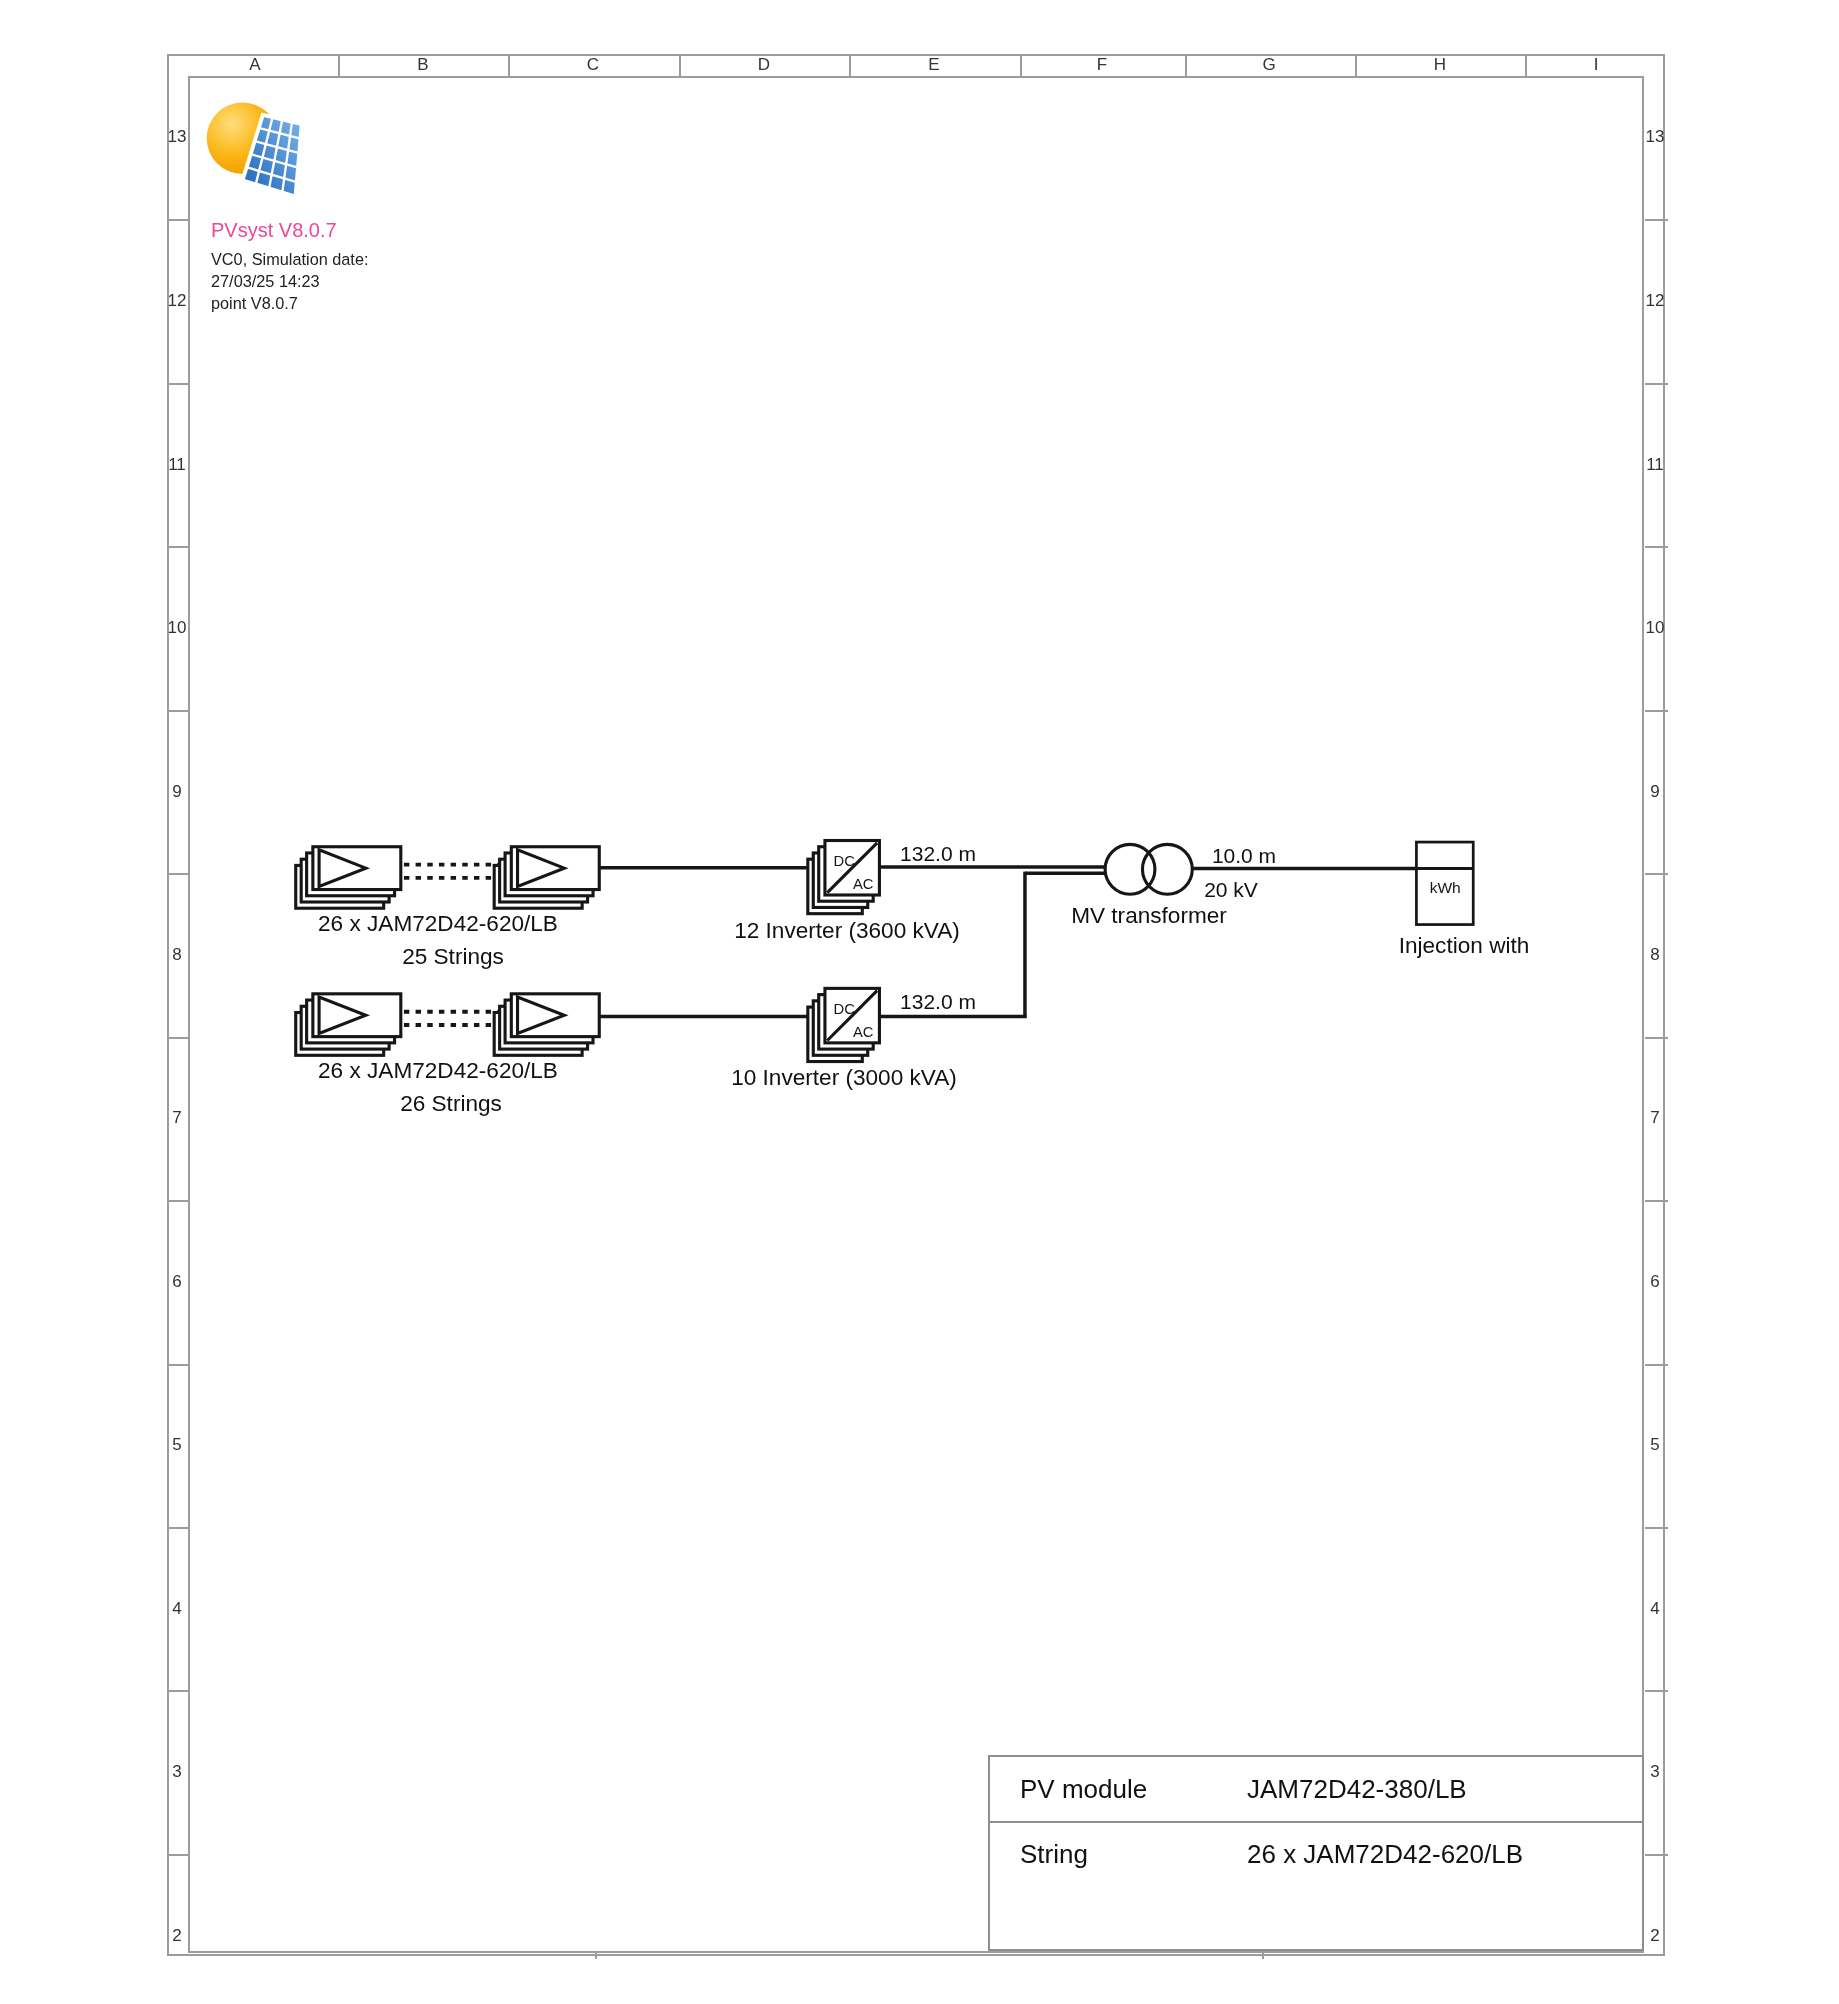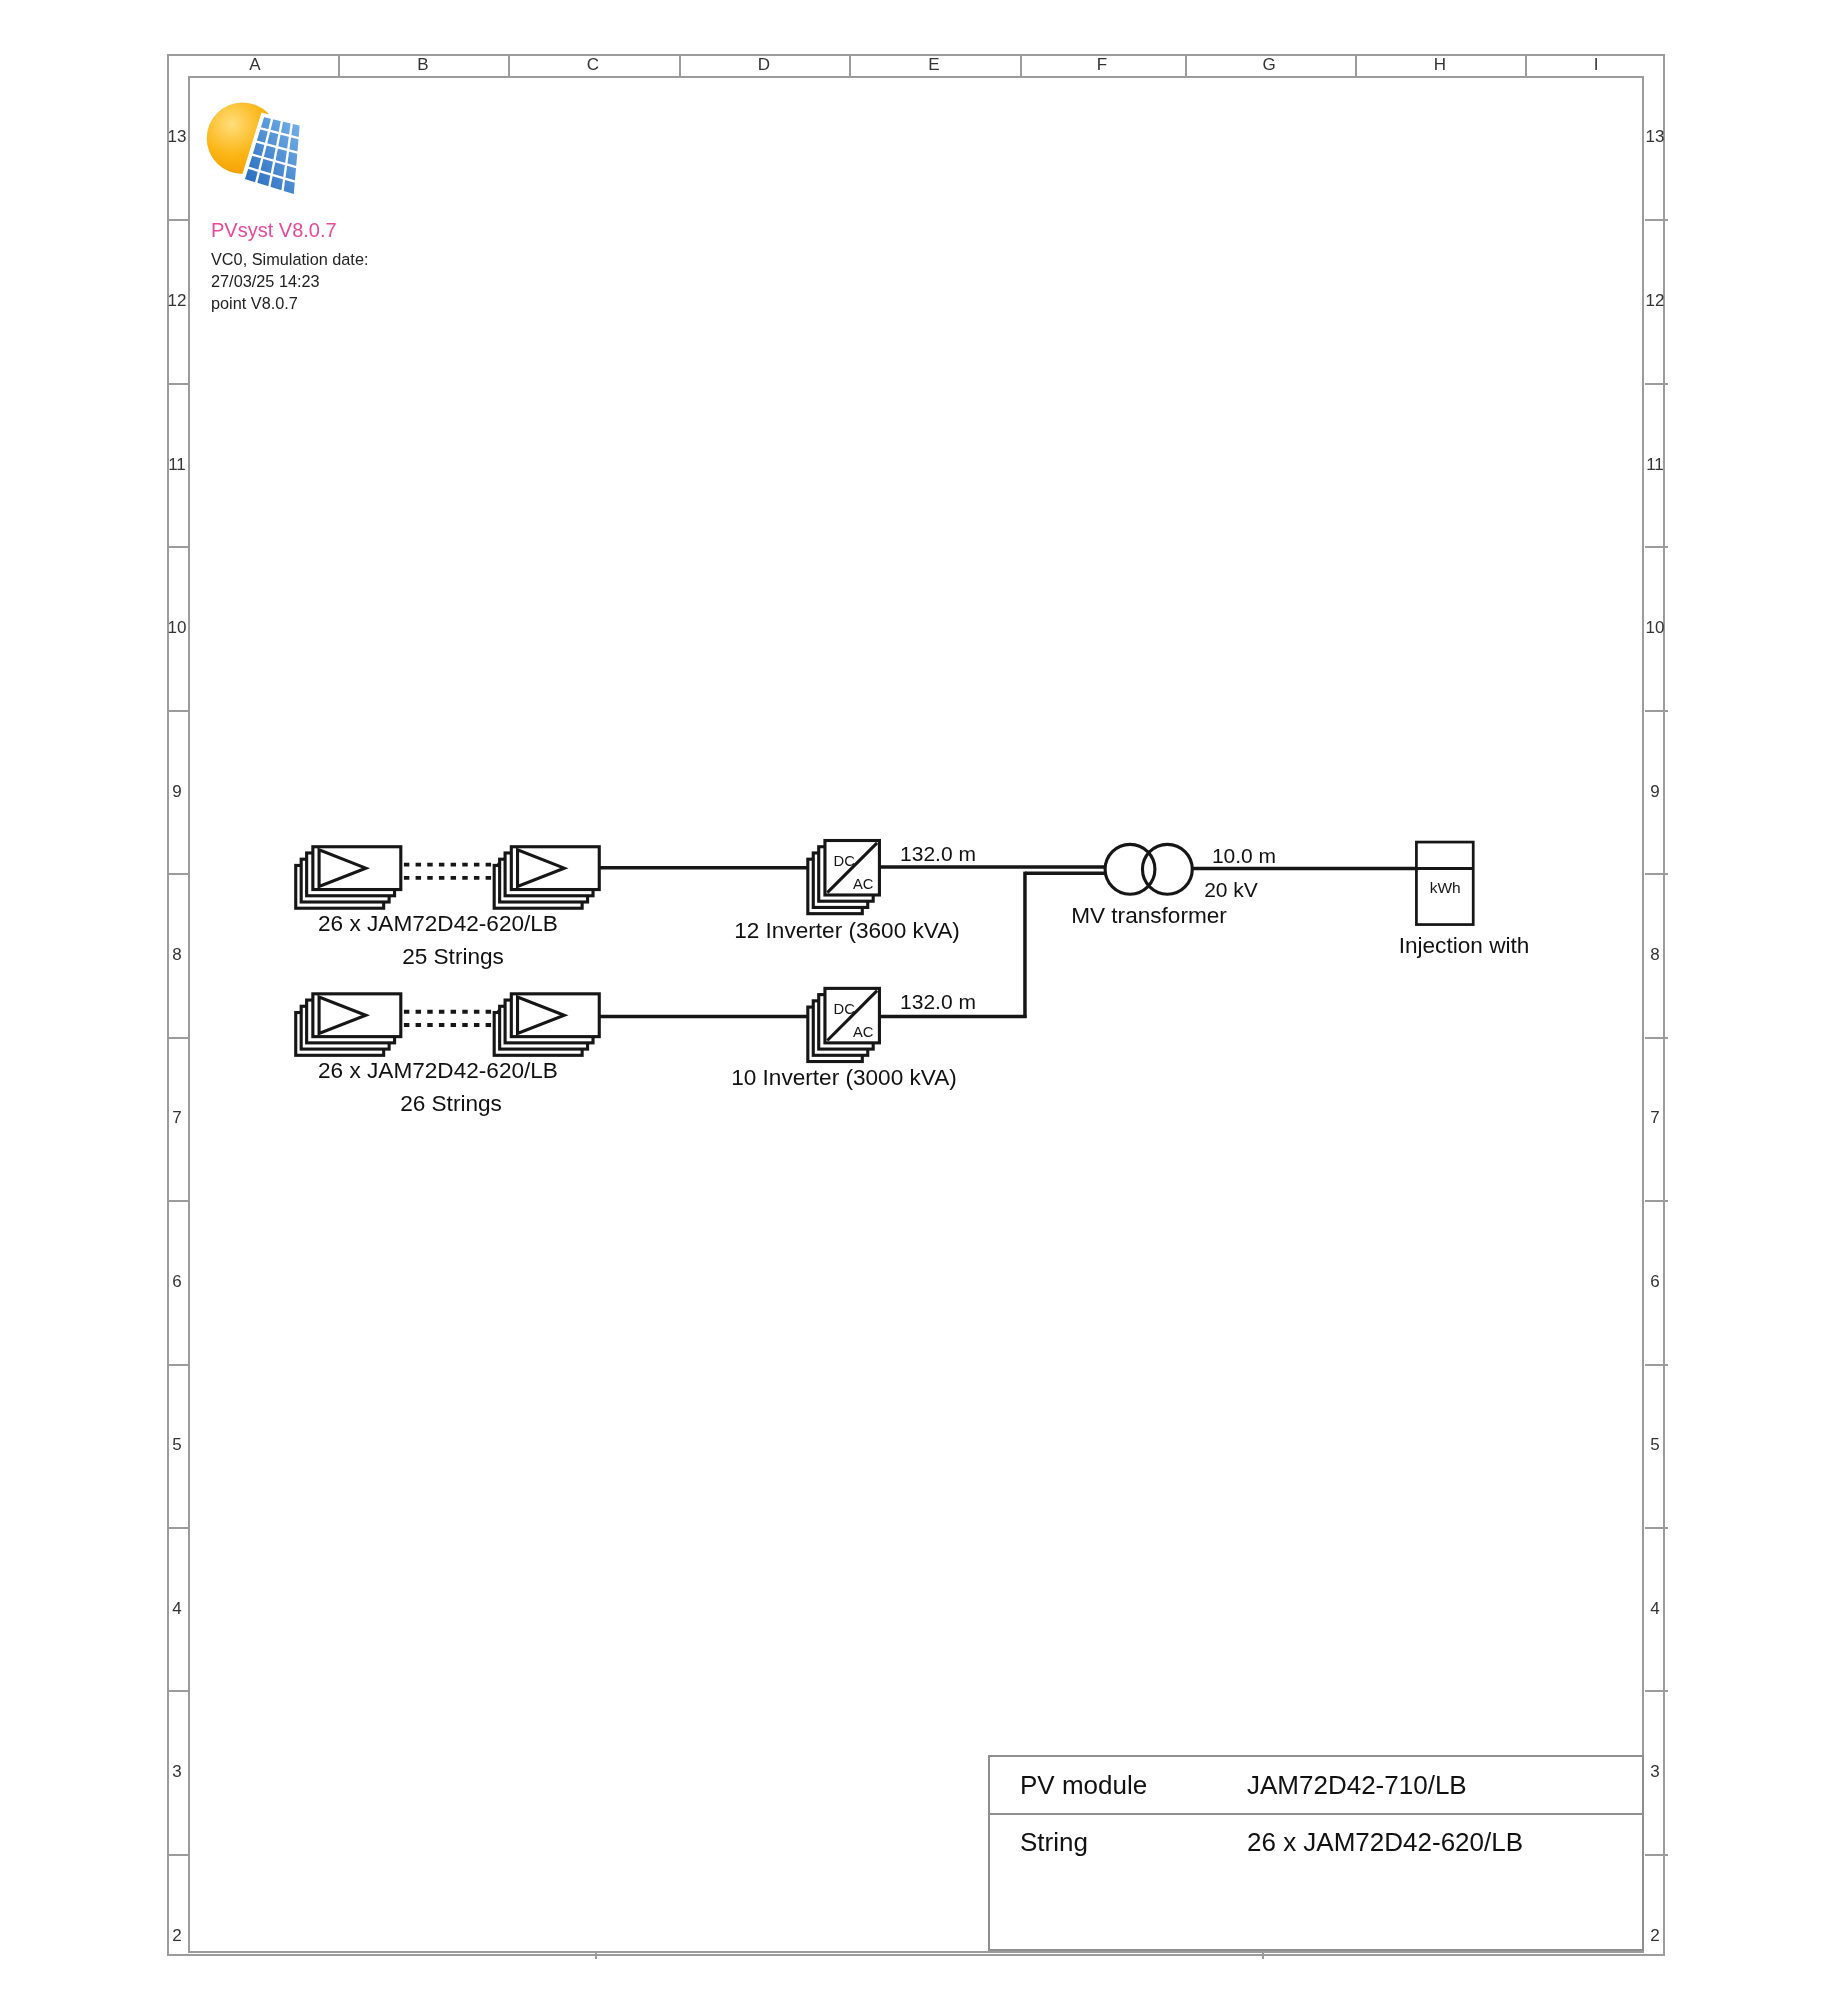--- a/index.html
+++ b/index.html
@@ -21,21 +21,21 @@
   .page-title{position:absolute;left:188px;top:104px;width:1456px;text-align:center;
               font-size:75px;letter-spacing:-0.8px;color:#0d0d0d;white-space:nowrap;}
   .app-version{position:absolute;left:211px;top:219px;font-size:20px;color:#ec4899;}
   .sim-info{position:absolute;left:211px;top:248px;font-size:16.3px;line-height:22px;color:#222;}
   
   .lbl{position:absolute;transform:translate(-50%,-50%);font-size:22.6px;color:#111;white-space:nowrap;}
   .lbl.small{font-size:21px;}
   
   .summary{position:absolute;left:988px;top:1755px;width:656px;height:196px;
            border:2.3px solid #8f8f8f;box-sizing:border-box;background:#fff;}
-  .summary .trow{display:flex;align-items:center;height:56px;box-sizing:border-box;}
+  .summary .trow{display:flex;align-items:center;height:64px;box-sizing:border-box;}
   .summary .trow + .trow{border-top:2.3px solid #8f8f8f;}
   .summary .tlabel{width:227px;padding-left:30px;font-size:26px;color:#111;}
   .summary .tvalue{flex:1;font-size:26px;color:#111;}
   svg{position:absolute;left:0;top:0;}
 </style>
 </head>
 <body>
 
 <div class="canvas">
 
@@ -212,21 +212,21 @@
   <div class="lbl small" style="left:938px;top:1002px">132.0 m</div>
 
   <div class="lbl" style="left:1149px;top:916px">MV transformer</div>
   <div class="lbl small" style="left:1244px;top:856px">10.0 m</div>
   <div class="lbl small" style="left:1231px;top:890px">20 kV</div>
   <div class="lbl" style="left:1464px;top:946px">Injection with</div>
 
   <div class="summary">
     <div class="trow">
       <div class="tlabel">PV module</div>
-      <div class="tvalue">JAM72D42-710/LB</div>
+      <div class="tvalue">JAM72D42-380/LB</div>
     </div>
     <div class="trow">
       <div class="tlabel">String</div>
       <div class="tvalue">26 x JAM72D42-620/LB</div>
     </div>
   </div>
 
 </div>
 
 

